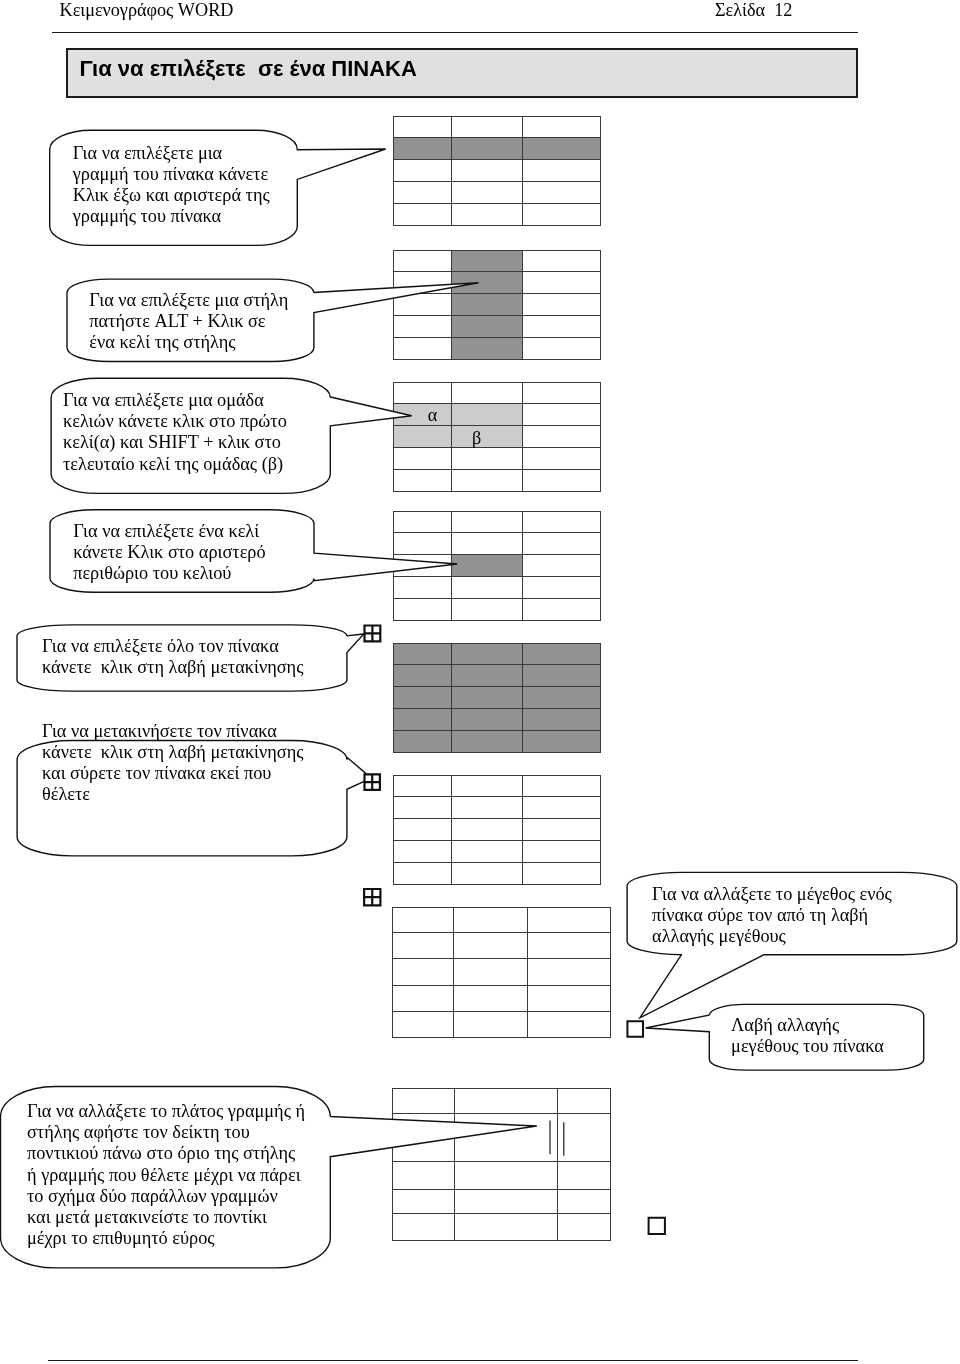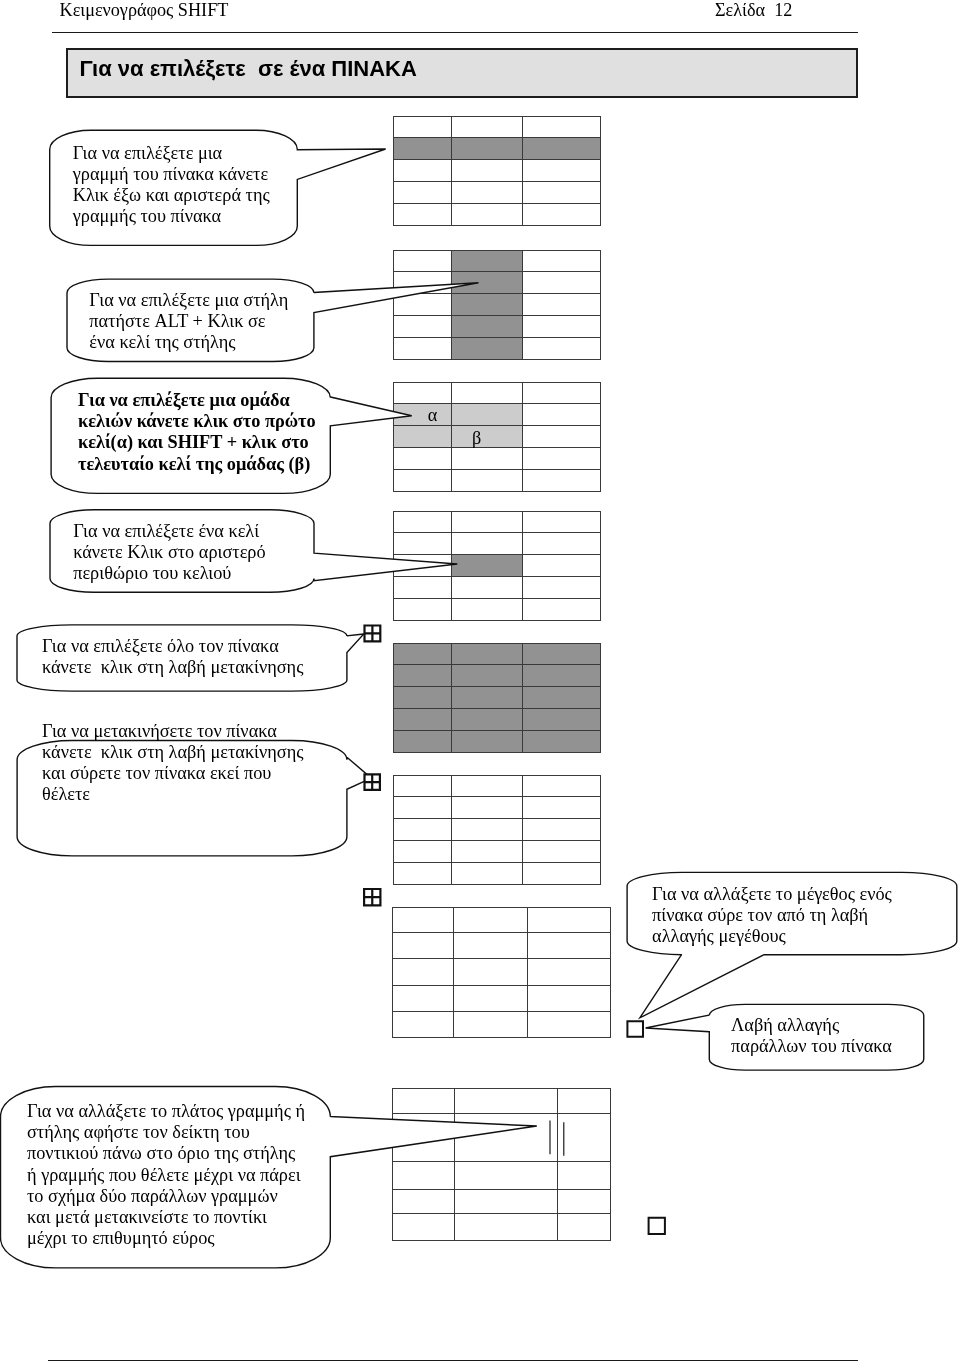--- a/index.html
+++ b/index.html
@@ -38,21 +38,21 @@
   svg.ovl { position:absolute; left:0; top:0; width:960px; height:1364px; overflow:visible; }
   svg.ovl path, svg.ovl rect, svg.ovl line { vector-effect:non-scaling-stroke; }
   .btxt { position:absolute; font-size:18.3px; line-height:21.1px; color:#000;
           white-space:pre; }
 </style>
 </head>
 <body>
 
 <div class="page">
 
-  <div class="abs" id="hdr-left">Κειμενογράφος SHIFT</div>
+  <div class="abs" id="hdr-left">Κειμενογράφος WORD</div>
   <div class="abs" id="hdr-right">Σελίδα  12</div>
   <div class="abs" id="hdr-rule"></div>
 
   <div class="abs" id="title-box">
     <div id="title-text">Για να επιλέξετε  σε ένα ΠΙΝΑΚΑ</div>
   </div>
 
   <div class="abs" id="ftr-rule"></div>
 
   <div id="tables-layer">
@@ -311,38 +311,38 @@
     </svg>
 
   <div id="text-layer">
       <div class="btxt" style="left: 72.7px; top: 142.9px;">Για να επιλέξετε μια
 γραμμή του πίνακα κάνετε
 Κλικ έξω και αριστερά της
 γραμμής του πίνακα</div>
       <div class="btxt" style="left: 89.3px; top: 290.3px;">Για να επιλέξετε μια στήλη
 πατήστε ALT + Κλικ σε
 ένα κελί της στήλης</div>
-      <div class="btxt" style="left: 78px; top: 390.3px; font-weight: bold;">Για να επιλέξετε μια ομάδα
+      <div class="btxt" style="left: 63px; top: 390.3px;">Για να επιλέξετε μια ομάδα
 κελιών κάνετε κλικ στο πρώτο
 κελί(α) και SHIFT + κλικ στο
 τελευταίο κελί της ομάδας (β)</div>
       <div class="btxt" style="left: 73.2px; top: 521.2px;">Για να επιλέξετε ένα κελί
 κάνετε Κλικ στο αριστερό
 περιθώριο του κελιού</div>
       <div class="btxt" style="left: 41.9px; top: 636.1px;">Για να επιλέξετε όλο τον πίνακα
 κάνετε  κλικ στη λαβή μετακίνησης</div>
       <div class="btxt" style="left: 42px; top: 721px;">Για να μετακινήσετε τον πίνακα
 κάνετε  κλικ στη λαβή μετακίνησης
 και σύρετε τον πίνακα εκεί που
 θέλετε</div>
       <div class="btxt" style="left: 652.1px; top: 883.8px;">Για να αλλάξετε το μέγεθος ενός
 πίνακα σύρε τον από τη λαβή
 αλλαγής μεγέθους</div>
       <div class="btxt" style="left: 731.1px; top: 1015.1px;">Λαβή αλλαγής
-παράλλων του πίνακα</div>
+μεγέθους του πίνακα</div>
       <div class="btxt" style="left: 27px; top: 1101.25px;">Για να αλλάξετε το πλάτος γραμμής ή
 στήλης αφήστε τον δείκτη του
 ποντικιού πάνω στο όριο της στήλης
 ή γραμμής που θέλετε μέχρι να πάρει
 το σχήμα δύο παράλλων γραμμών
 και μετά μετακινείστε το ποντίκι
 μέχρι το επιθυμητό εύρος</div>
     </div>
 </div>
 

